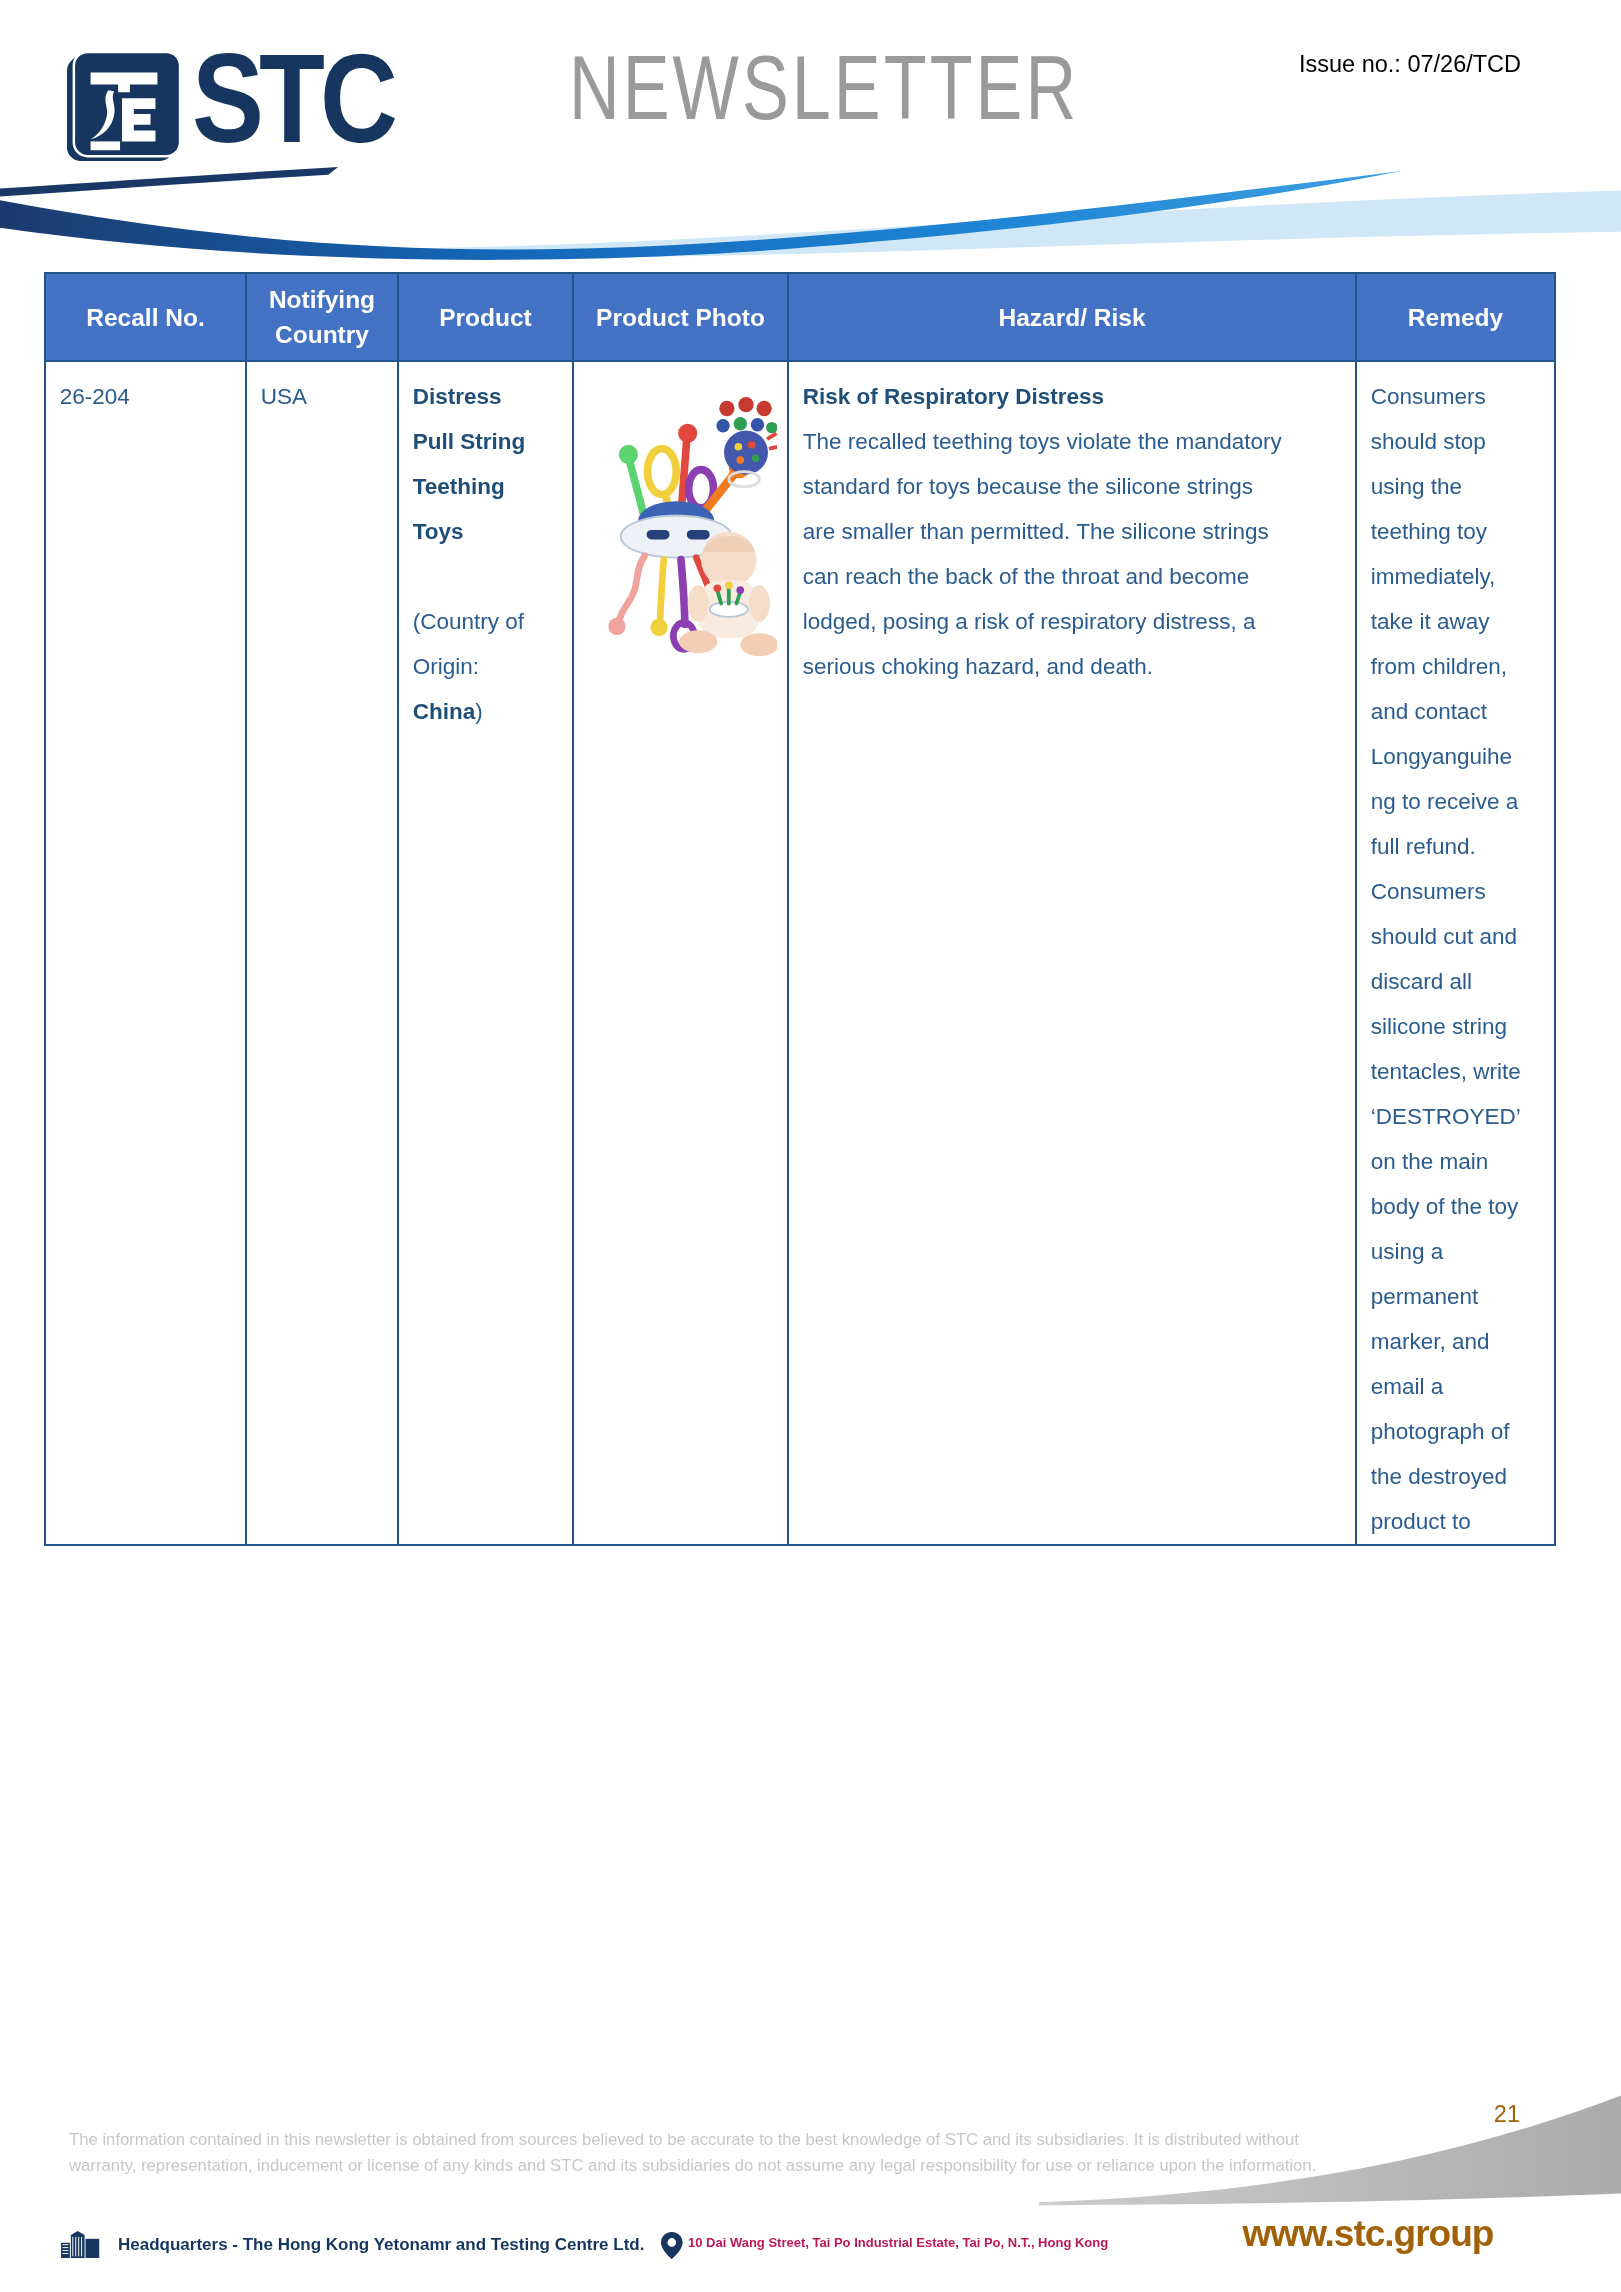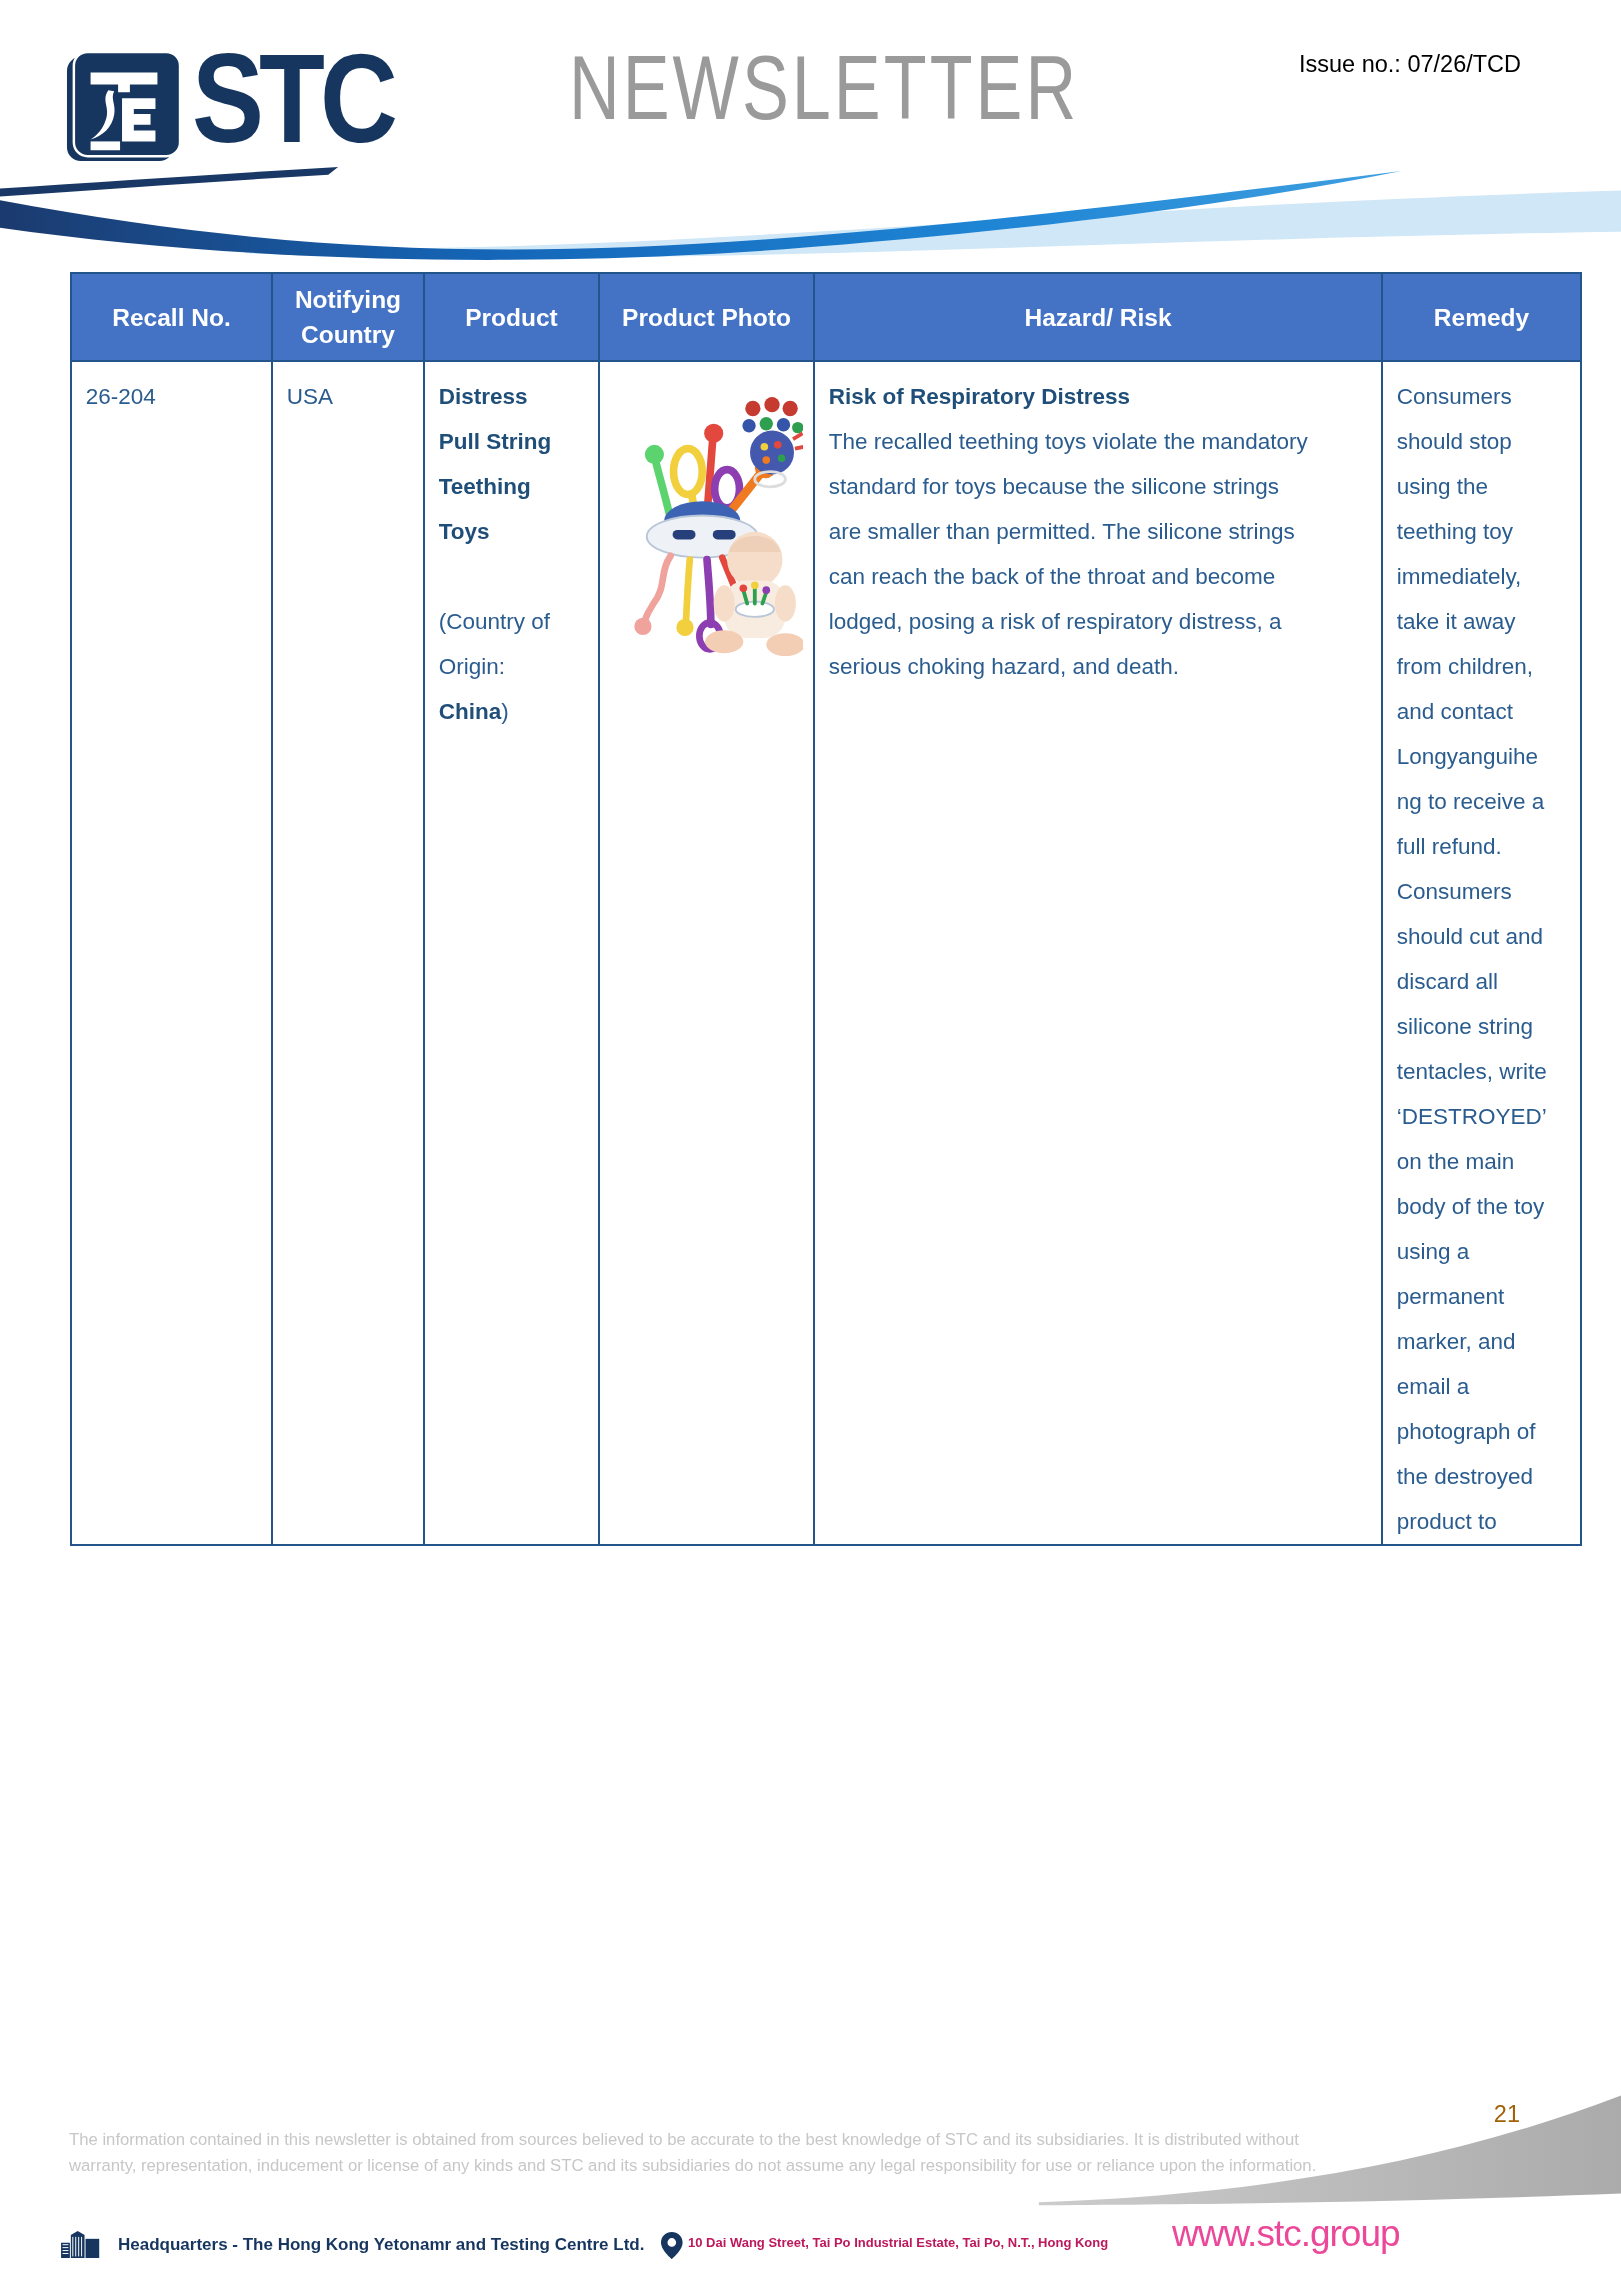--- a/index.html
+++ b/index.html
@@ -12,21 +12,21 @@
             color:#16365f;letter-spacing:-5.9px;transform:scaleX(.85);transform-origin:left top;
             line-height:118px;}
   .nl-title{position:absolute;left:569px;top:43px;font-size:90px;color:#9a9a9a;
             letter-spacing:3.9px;transform:scaleX(.78);transform-origin:left top;line-height:90px;}
   .issue{position:absolute;left:1299px;top:51px;font-size:23.5px;color:#000000;}
 
   .top-swoosh{position:absolute;left:0;top:167px;width:1621px;height:98px;}
   .bottom-swoosh{position:absolute;left:0;top:2078px;width:1621px;height:137px;}
 
   
-  table.recall{position:absolute;left:70px;top:272px;width:1510px;border-collapse:collapse;
+  table.recall{position:absolute;left:44px;top:272px;width:1510px;border-collapse:collapse;
                table-layout:fixed;border-radius:13px;}
   table.recall th,table.recall td{border:2px solid #24548c;}
   table.recall th{background:#4472c4;color:#ffffff;font-size:24.5px;font-weight:bold;
                   line-height:35px;vertical-align:middle;text-align:center;padding:3.9px 5.9px;}
   td.cell{vertical-align:top;padding:11.8px 11.8px 0 13.7px;font-size:22.5px;line-height:45px;
           color:#2a5c8f;white-space:pre-line;overflow:hidden;}
   td.cell b{color:#1f4e79;}
   tr.hdr{height:88px;} tr.r1{height:582px;} tr.r2{height:1152px;}
   td.photo{vertical-align:top;padding:13.7px 7.8px;text-align:center;}
   .toy-photo{width:192px;height:282px;filter:blur(0.6px);}
@@ -34,22 +34,22 @@
   
   .pagenum{position:absolute;left:1402px;top:2101px;width:118px;text-align:right;
            font-size:23.5px;color:#a16207;}
   .disclaimer{position:absolute;left:69px;top:2127px;width:1323px;font-size:16.7px;
               line-height:25.5px;color:#c7c7c7;white-space:pre-line;}
   .hq-wrap{position:absolute;left:61px;top:2231px;height:33px;}
   .hq-icon{position:absolute;left:3.9px;top:2px;}
   .hq-text{position:absolute;left:63px;top:5.9px;font-size:17px;font-weight:bold;color:#16365f;white-space:nowrap;}
   .pin-icon{position:absolute;left:659px;top:0px;}
   .addr-text{position:absolute;left:684px;top:5.9px;font-size:13px;font-weight:bold;color:#be185d;white-space:nowrap;}
-  .website{position:absolute;left:1172px;top:2213px;width:392px;text-align:left;
-           font-size:37px;font-weight:normal;color:#ec4899;letter-spacing:-1px;}
+  .website{position:absolute;left:1172px;top:2213px;width:392px;text-align:center;
+           font-size:37px;font-weight:bold;color:#a16207;letter-spacing:-1px;}
 </style>
 </head>
 <body>
 
 <div class="page">
 
   <svg class="logo-mark" viewBox="0 0 120 118">
     <rect x="2" y="8" width="108" height="106" rx="14" fill="#16365f"></rect>
     <rect x="9" y="3" width="108" height="106" rx="14" fill="#16365f" stroke="#ffffff" stroke-width="2.5"></rect>
     <path d="M 26 24 H 94 V 36 H 66 V 44 H 54 V 36 H 26 Z" fill="#ffffff"></path>

